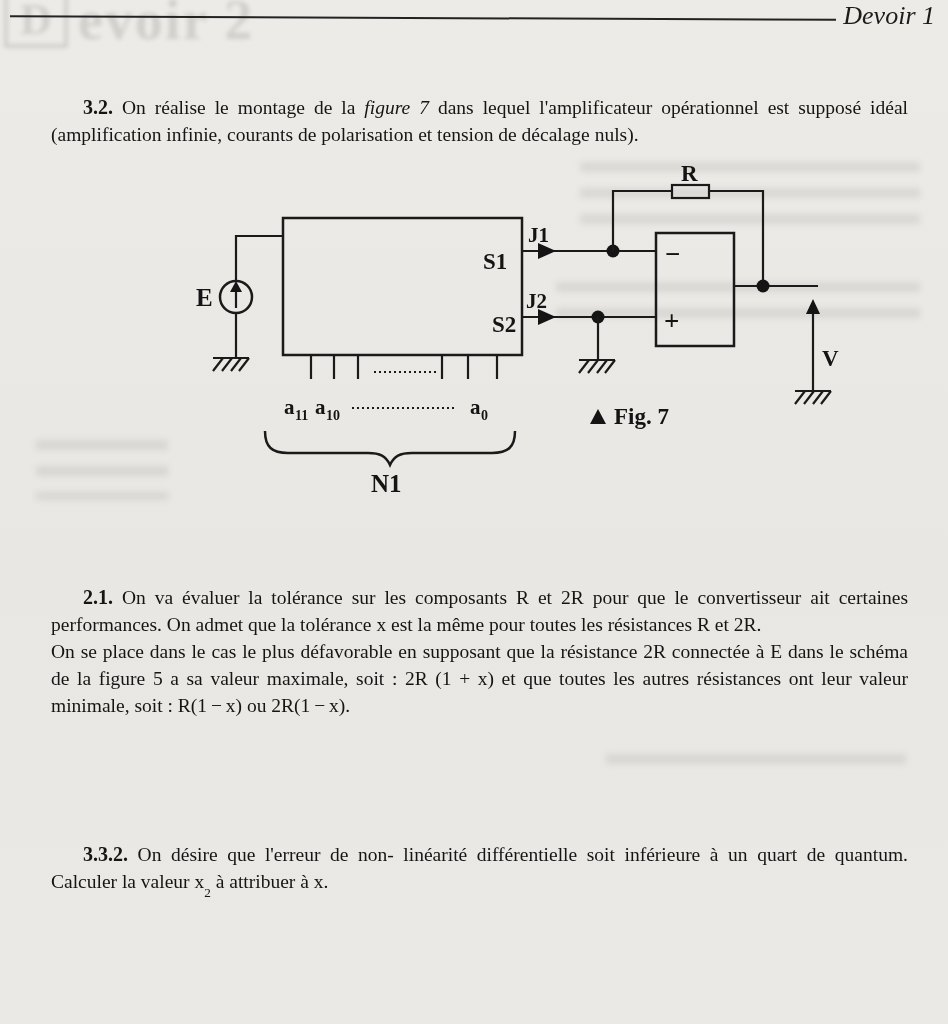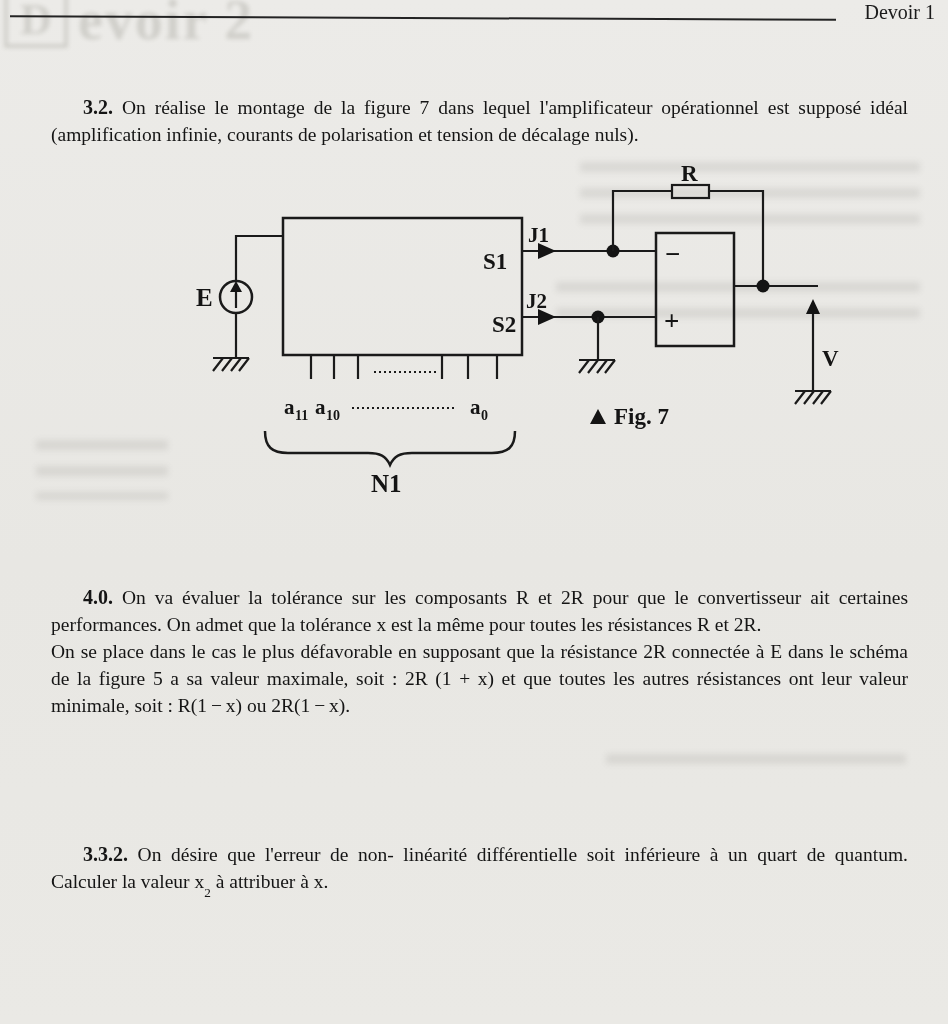--- a/index.html
+++ b/index.html
@@ -2,37 +2,37 @@
 <html><head>
 <meta charset="utf-8">
 <style>
   html,body{margin:0;padding:0;}
   body{width:948px;height:1024px;background:#9a9a96;font-family:"Liberation Serif",serif;}
   .page{position:relative;width:948px;height:1024px;overflow:hidden;color:#161616;
         background:linear-gradient(180deg,#ecebe8 0%,#e8e7e3 55%,#eae9e5 100%);}
 
   
   .rule{position:absolute;left:10px;top:17px;width:826px;height:2px;background:#232323;transform:rotate(0.25deg);}
-  .hdr-title{position:absolute;right:13px;top:1px;font-size:20px;color:#1b1b1b;text-align:right;}
+  .hdr-title{position:absolute;right:13px;top:1px;font-size:26px;font-style:italic;color:#1b1b1b;text-align:right;}
 
   
   .ghost-wrap{position:absolute;left:4px;top:-10px;display:flex;align-items:flex-start;gap:10px;
               color:#b3b2ab;opacity:.48;filter:blur(2px);}
   .ghost-d{width:56px;height:50px;border:4px solid #b3b2ab;font-size:44px;font-weight:bold;
            display:flex;align-items:center;justify-content:center;}
   .ghost-t{font-size:56px;font-weight:bold;letter-spacing:2px;line-height:60px;}
   .smudge{position:absolute;opacity:.11;filter:blur(3px);
           background:repeating-linear-gradient(180deg,#514f49 0 10px,transparent 10px 26px);}
 
   
   .para{position:absolute;left:51px;width:857px;font-size:19.5px;line-height:27px;
         text-align:justify;color:#151515;}
   .pline{text-align:justify;}
   .num{font-weight:bold;font-size:20px;margin-left:32px;}
-  .it{}
+  .it{font-style:italic;}
   sub{font-size:0.68em;position:relative;top:4px;line-height:0;}
 
   
   .fig{position:absolute;left:150px;top:158px;}
   .fig svg text{font-family:"Liberation Serif",serif;fill:#141414;}
   .wire{stroke:#1a1a1a;stroke-width:2.2;fill:none;}
   .thick{stroke:#1a1a1a;stroke-width:2.5;fill:none;}
   .blk{fill:#141414;}
   .flbl{font-size:23px;font-weight:bold;}
   .fsml{font-size:21px;font-weight:bold;}
@@ -116,21 +116,21 @@
       <path class="thick" d="M265 431 C265 447 272 453 288 453 L368 453 C380 453 386 456 390 465 C394 456 400 453 412 453 L492 453 C508 453 515 447 515 431"></path>
       <text class="flbl" x="371" y="492" style="font-size:25px">N1</text>
 
       <polygon class="blk" points="590,424 606,424 598,409"></polygon>
       <text class="flbl" x="614" y="424">Fig. 7</text>
     </svg>
   </div>
 
 
   <div class="para" style="top:584px;">
-    <div class="pline"><span class="num">4.0.</span><span> On va évaluer la tolérance sur les composants R et 2R pour que le convertisseur ait certaines performances. On admet que la tolérance x est la même pour toutes les résistances R et 2R.</span></div>
+    <div class="pline"><span class="num">2.1.</span><span> On va évaluer la tolérance sur les composants R et 2R pour que le convertisseur ait certaines performances. On admet que la tolérance x est la même pour toutes les résistances R et 2R.</span></div>
     <div class="pline"><span>On se place dans le cas le plus défavorable en supposant que la résistance 2R connectée à E dans le schéma de la figure 5 a sa valeur maximale, soit : 2R (1 + x) et que toutes les autres résistances ont leur valeur minimale, soit : R(1 − x) ou 2R(1 − x).</span></div>
   </div>
 
 
   <div class="para" style="top:841px;">
     <span class="num">3.3.2.</span><span> On désire que l'erreur de non- linéarité différentielle soit inférieure à un quart de quantum. Calculer la valeur x</span><sub>2</sub><span> à attribuer à x.</span>
   </div>
 
   <div class="para" style="top:940px;">
   </div>

